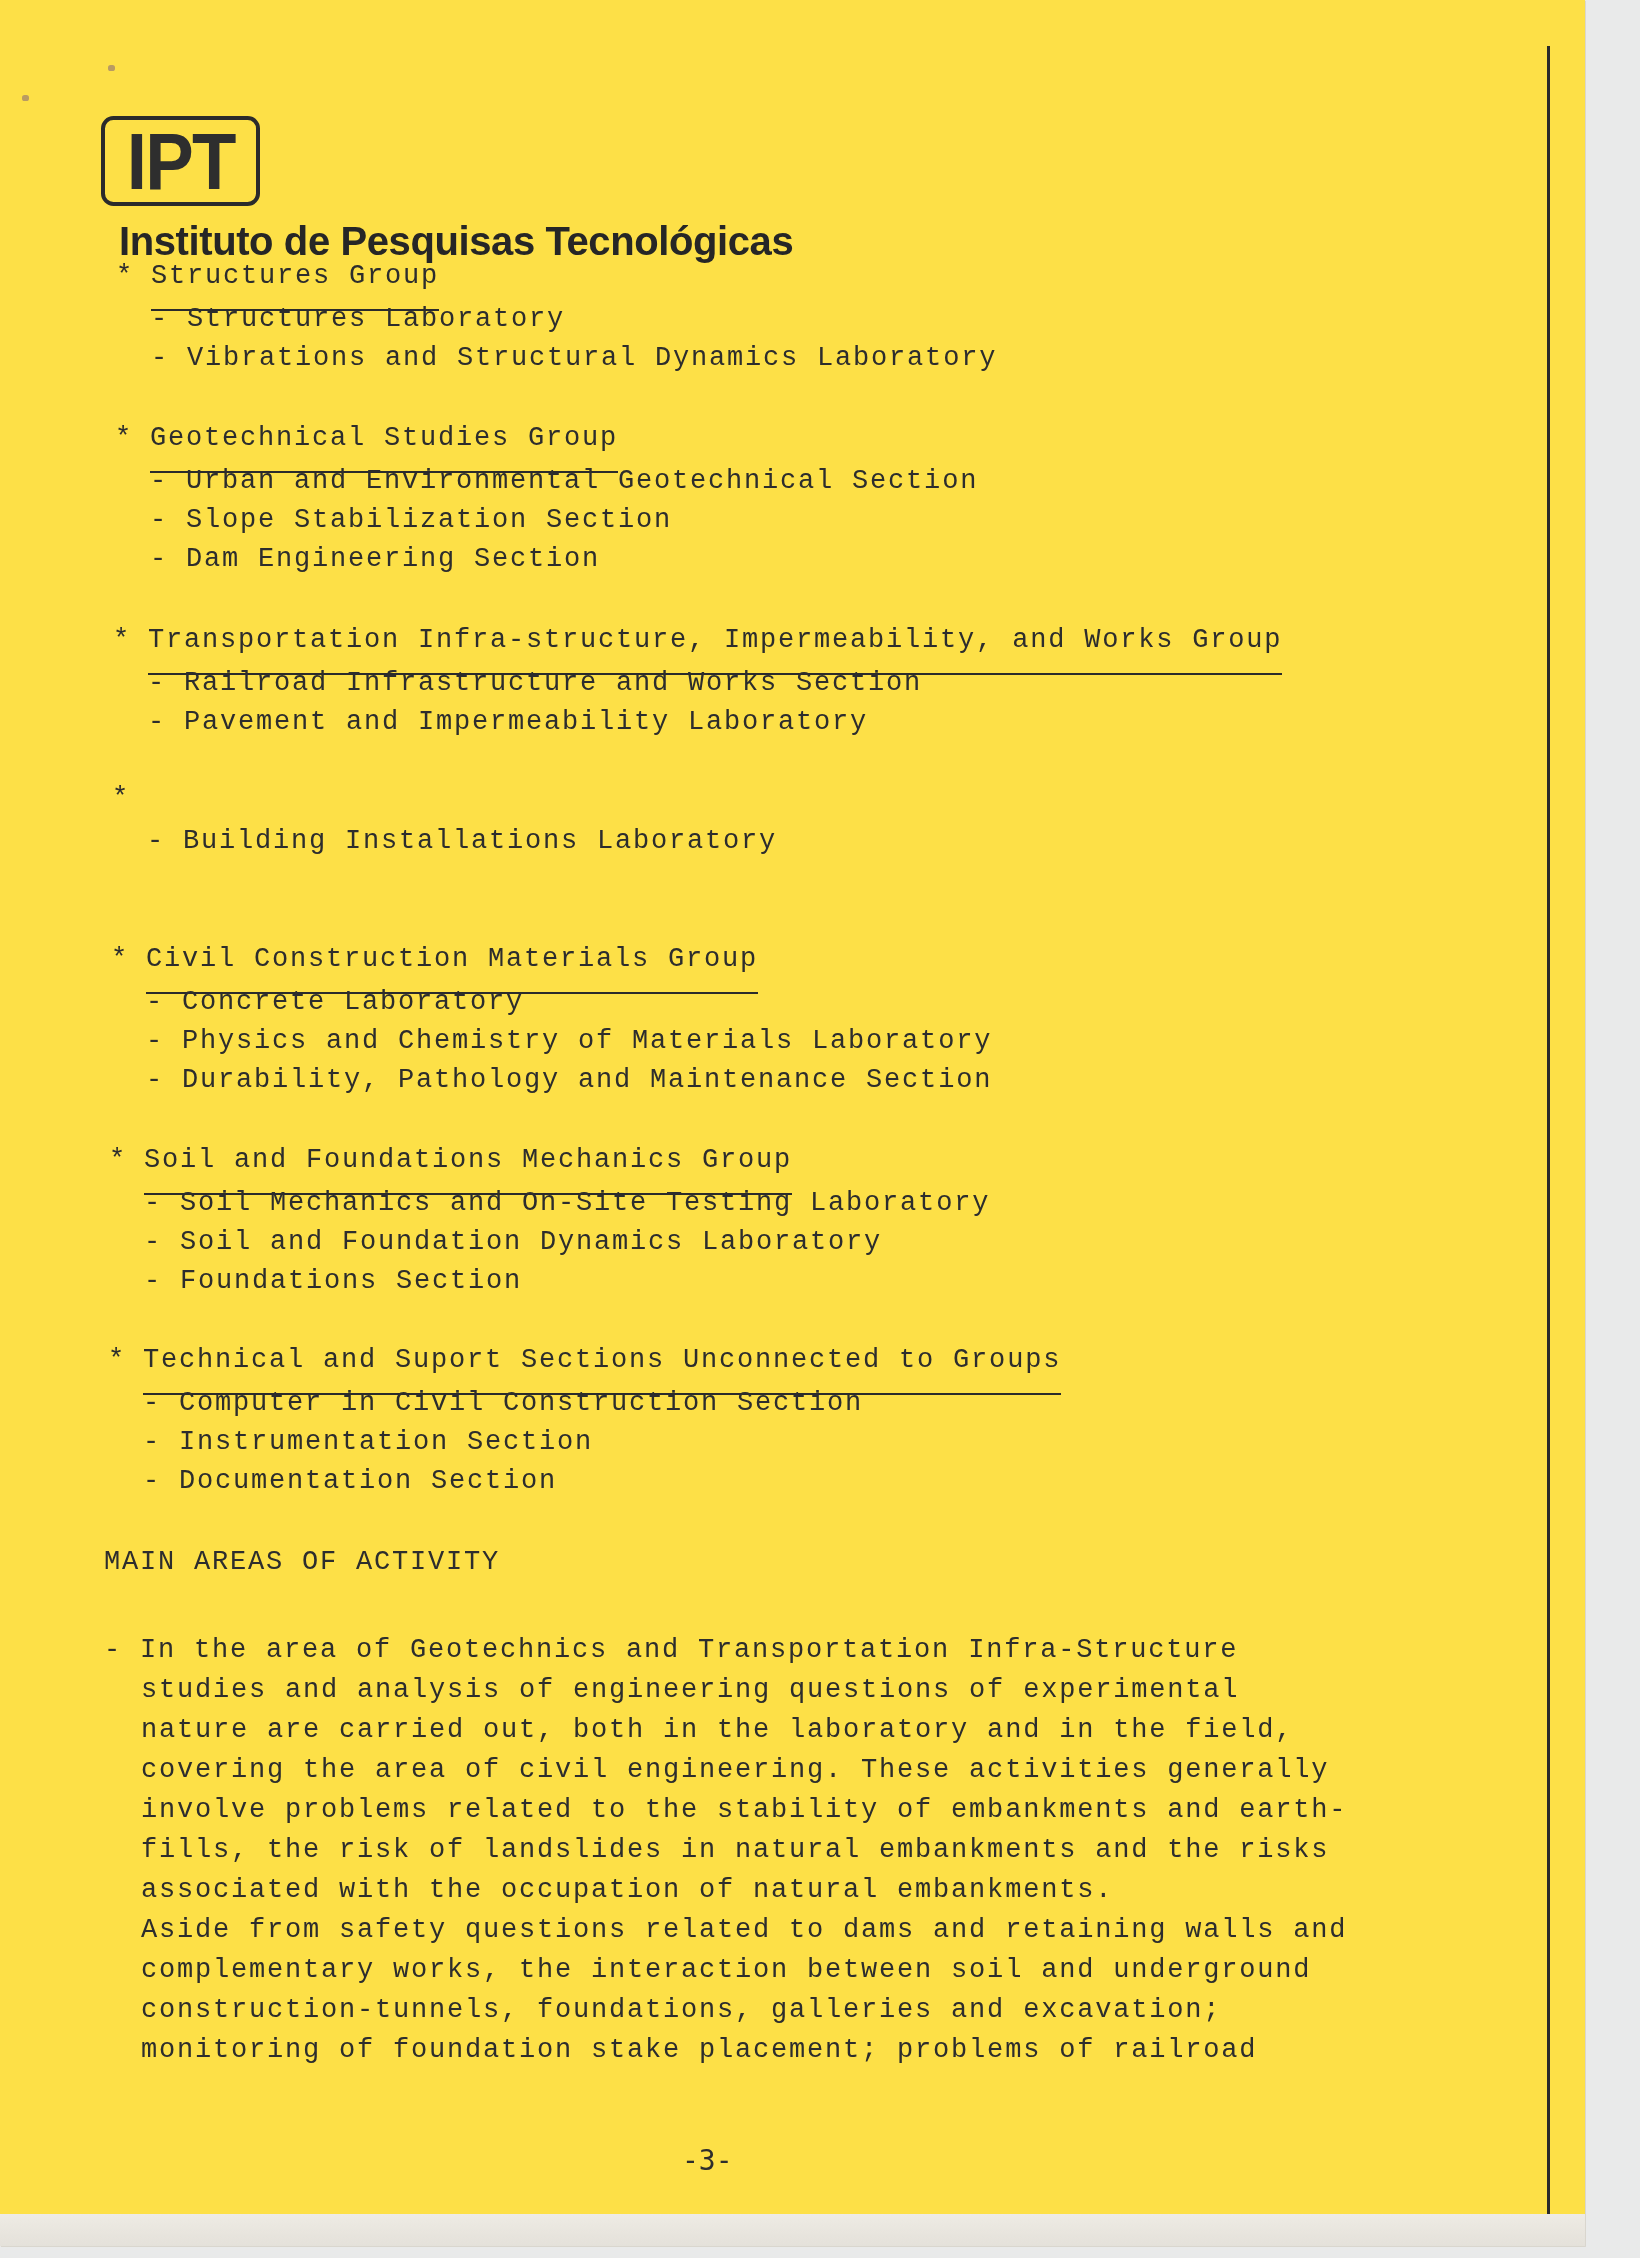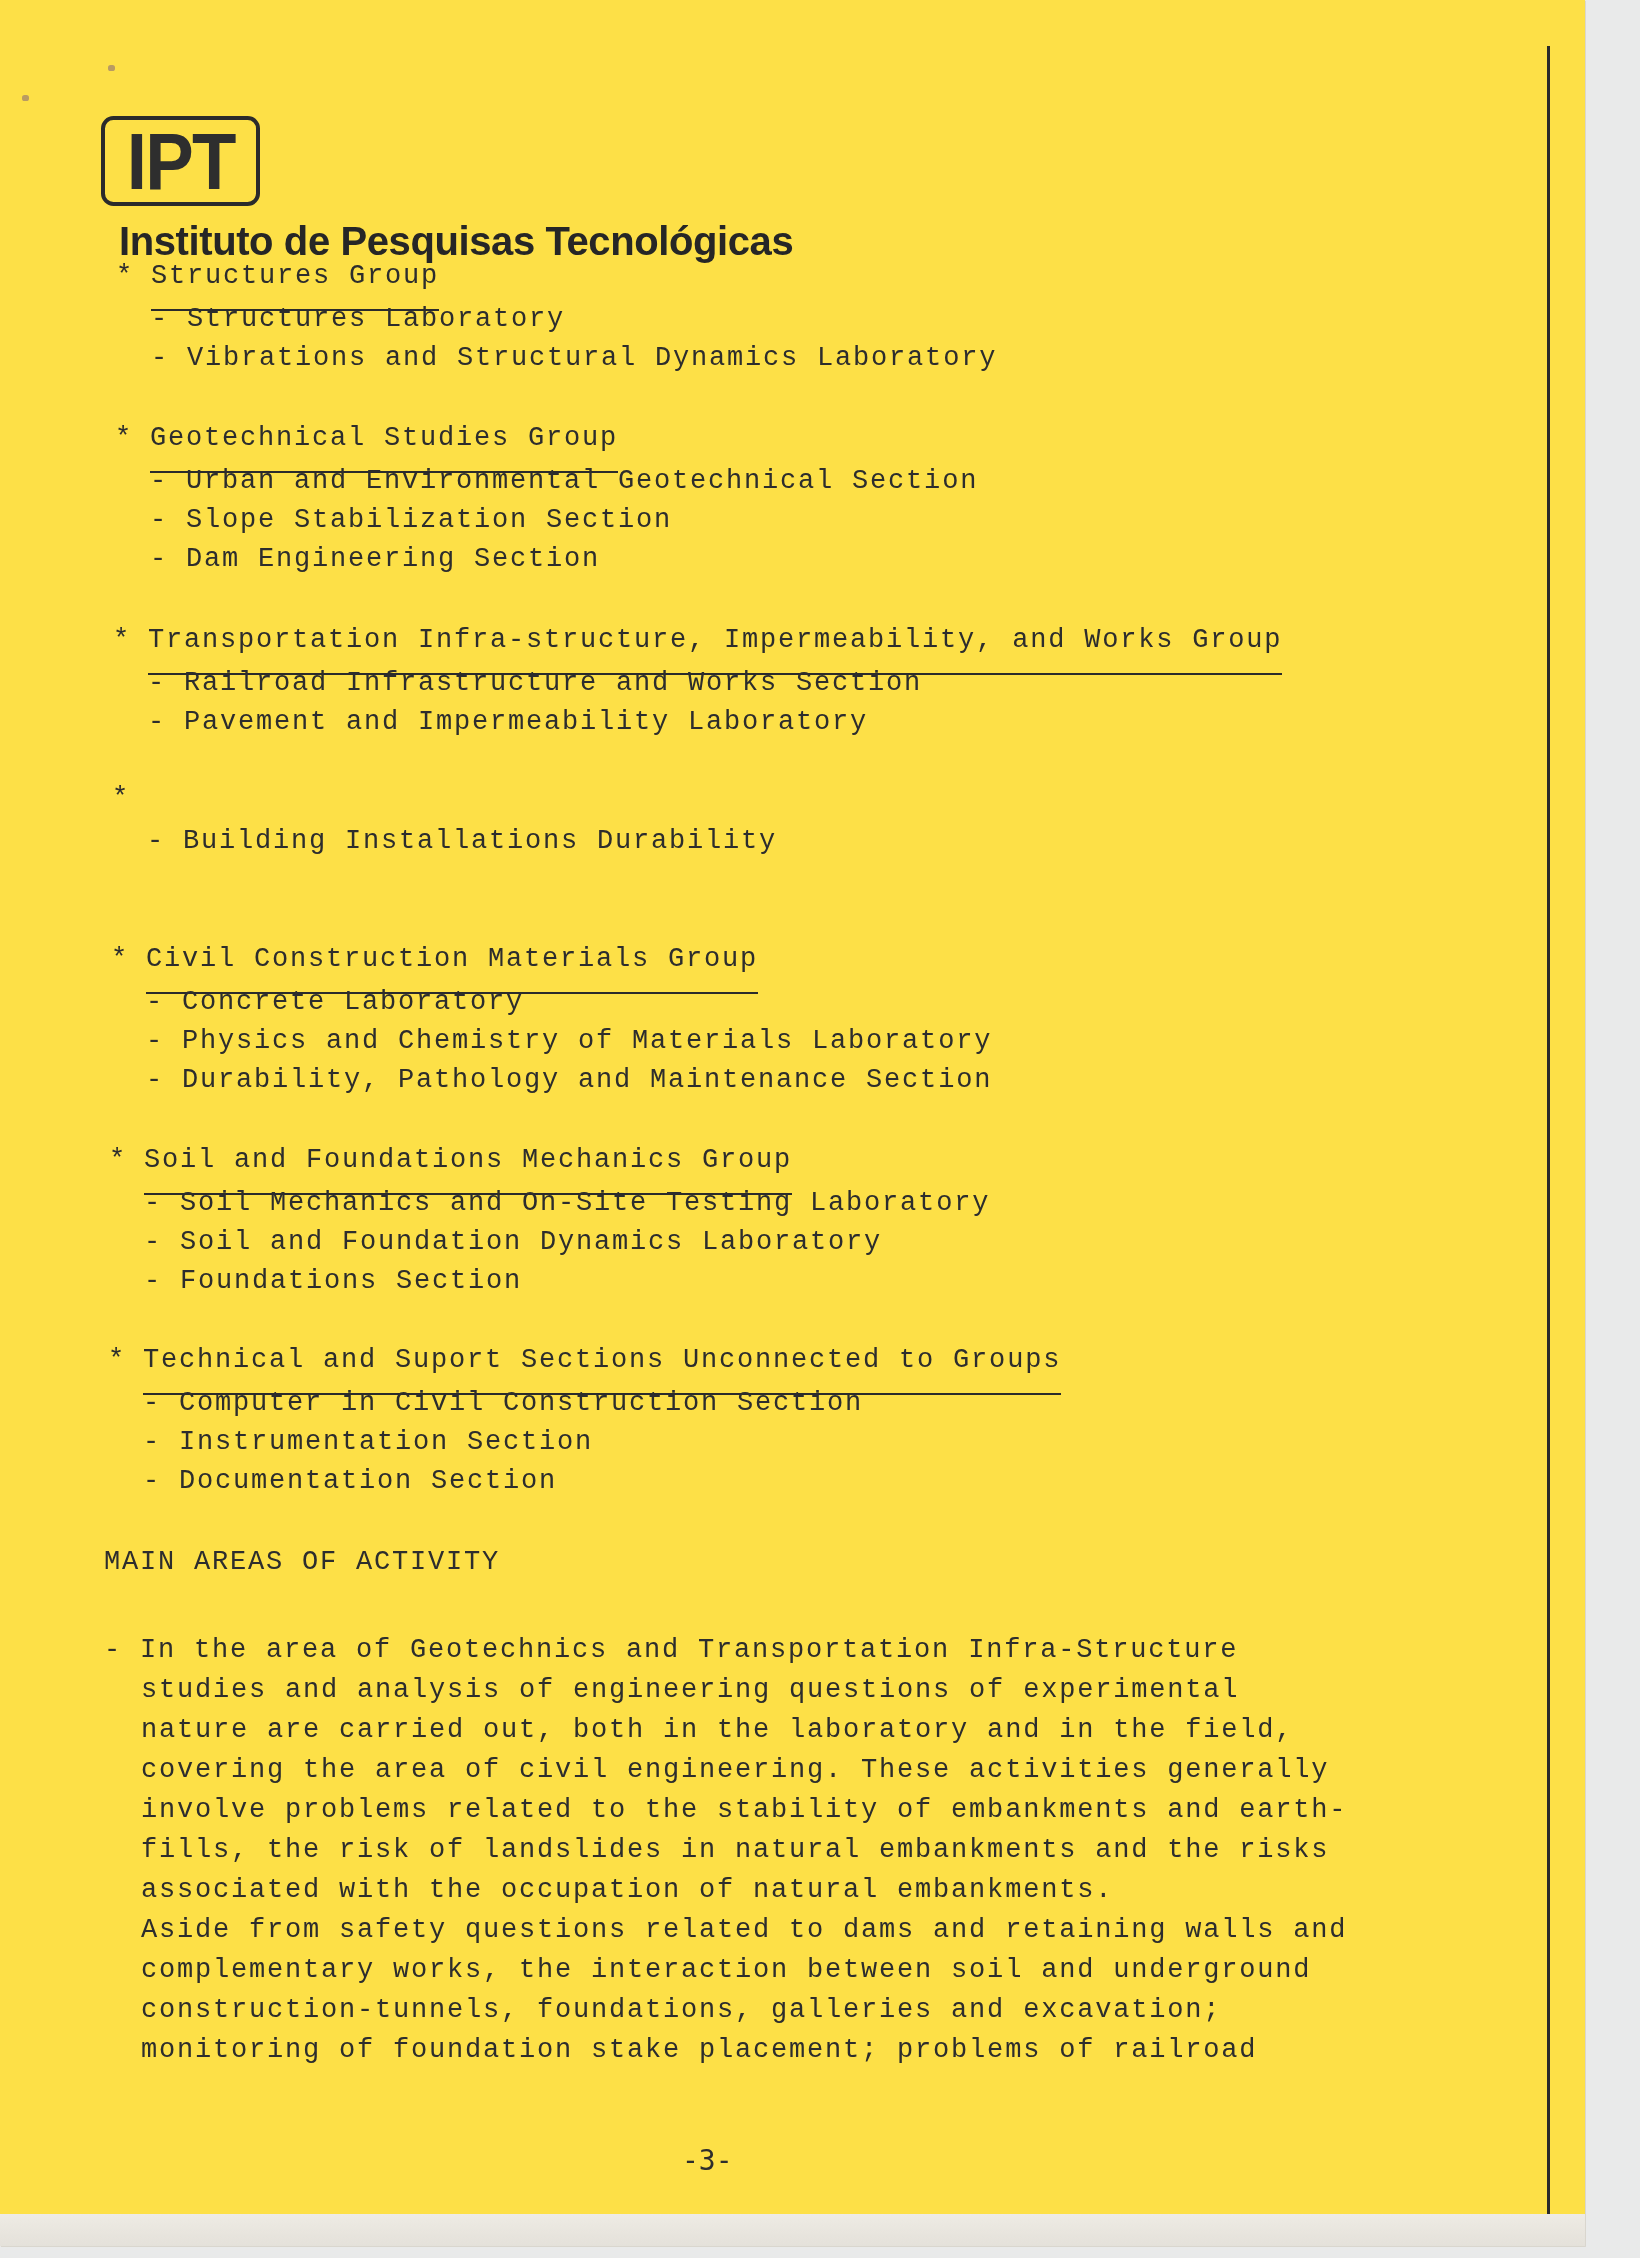--- a/index.html
+++ b/index.html
@@ -91,21 +91,21 @@
 
   <div class="logo-box">
     <span class="logo-text">IPT</span>
   </div>
   <div class="institute">Instituto de Pesquisas Tecnológicas</div>
 
   <div id="groups">
       <div class="group mono" style="top: 261px; left: 116px;"><div class="group-title"><span class="star">*</span><span class="title">Structures Group</span></div><div class="group-item"><span>- </span><span>Structures Laboratory</span></div><div class="group-item"><span>- </span><span>Vibrations and Structural Dynamics Laboratory</span></div></div>
       <div class="group mono" style="top: 423px; left: 115px;"><div class="group-title"><span class="star">*</span><span class="title">Geotechnical Studies Group</span></div><div class="group-item"><span>- </span><span>Urban and Environmental Geotechnical Section</span></div><div class="group-item"><span>- </span><span>Slope Stabilization Section</span></div><div class="group-item"><span>- </span><span>Dam Engineering Section</span></div></div>
       <div class="group mono" style="top: 625px; left: 113px;"><div class="group-title"><span class="star">*</span><span class="title">Transportation Infra-structure, Impermeability, and Works Group</span></div><div class="group-item"><span>- </span><span>Railroad Infrastructure and Works Section</span></div><div class="group-item"><span>- </span><span>Pavement and Impermeability Laboratory</span></div></div>
-      <div class="group mono" style="top: 783px; left: 112px;"><div class="group-title"><span class="star">*</span></div><div class="group-item"><span>- </span><span>Building Installations Durability</span></div></div>
+      <div class="group mono" style="top: 783px; left: 112px;"><div class="group-title"><span class="star">*</span></div><div class="group-item"><span>- </span><span>Building Installations Laboratory</span></div></div>
       <div class="group mono" style="top: 944px; left: 111px;"><div class="group-title"><span class="star">*</span><span class="title">Civil Construction Materials Group</span></div><div class="group-item"><span>- </span><span>Concrete Laboratory</span></div><div class="group-item"><span>- </span><span>Physics and Chemistry of Materials Laboratory</span></div><div class="group-item"><span>- </span><span>Durability, Pathology and Maintenance Section</span></div></div>
       <div class="group mono" style="top: 1145px; left: 109px;"><div class="group-title"><span class="star">*</span><span class="title">Soil and Foundations Mechanics Group</span></div><div class="group-item"><span>- </span><span>Soil Mechanics and On-Site Testing Laboratory</span></div><div class="group-item"><span>- </span><span>Soil and Foundation Dynamics Laboratory</span></div><div class="group-item"><span>- </span><span>Foundations Section</span></div></div>
       <div class="group mono" style="top: 1345px; left: 108px;"><div class="group-title"><span class="star">*</span><span class="title">Technical and Suport Sections Unconnected to Groups</span></div><div class="group-item"><span>- </span><span>Computer in Civil Construction Section</span></div><div class="group-item"><span>- </span><span>Instrumentation Section</span></div><div class="group-item"><span>- </span><span>Documentation Section</span></div></div>
     </div>
 
   <div class="section-heading mono">MAIN AREAS OF ACTIVITY</div>
   <div class="para mono" id="para"><div class="line">- In the area of Geotechnics and Transportation Infra-Structure</div><div class="line indent">studies and analysis of engineering questions of experimental</div><div class="line indent">nature are carried out, both in the laboratory and in the field,</div><div class="line indent">covering the area of civil engineering. These activities generally</div><div class="line indent">involve problems related to the stability of embankments and earth-</div><div class="line indent">fills, the risk of landslides in natural embankments and the risks</div><div class="line indent">associated with the occupation of natural embankments.</div><div class="line indent">Aside from safety questions related to dams and retaining walls and</div><div class="line indent">complementary works, the interaction between soil and underground</div><div class="line indent">construction-tunnels, foundations, galleries and excavation;</div><div class="line indent">monitoring of foundation stake placement; problems of railroad</div></div>
 
   <div class="page-number">-3-</div>
   <div class="right-rule"></div>

